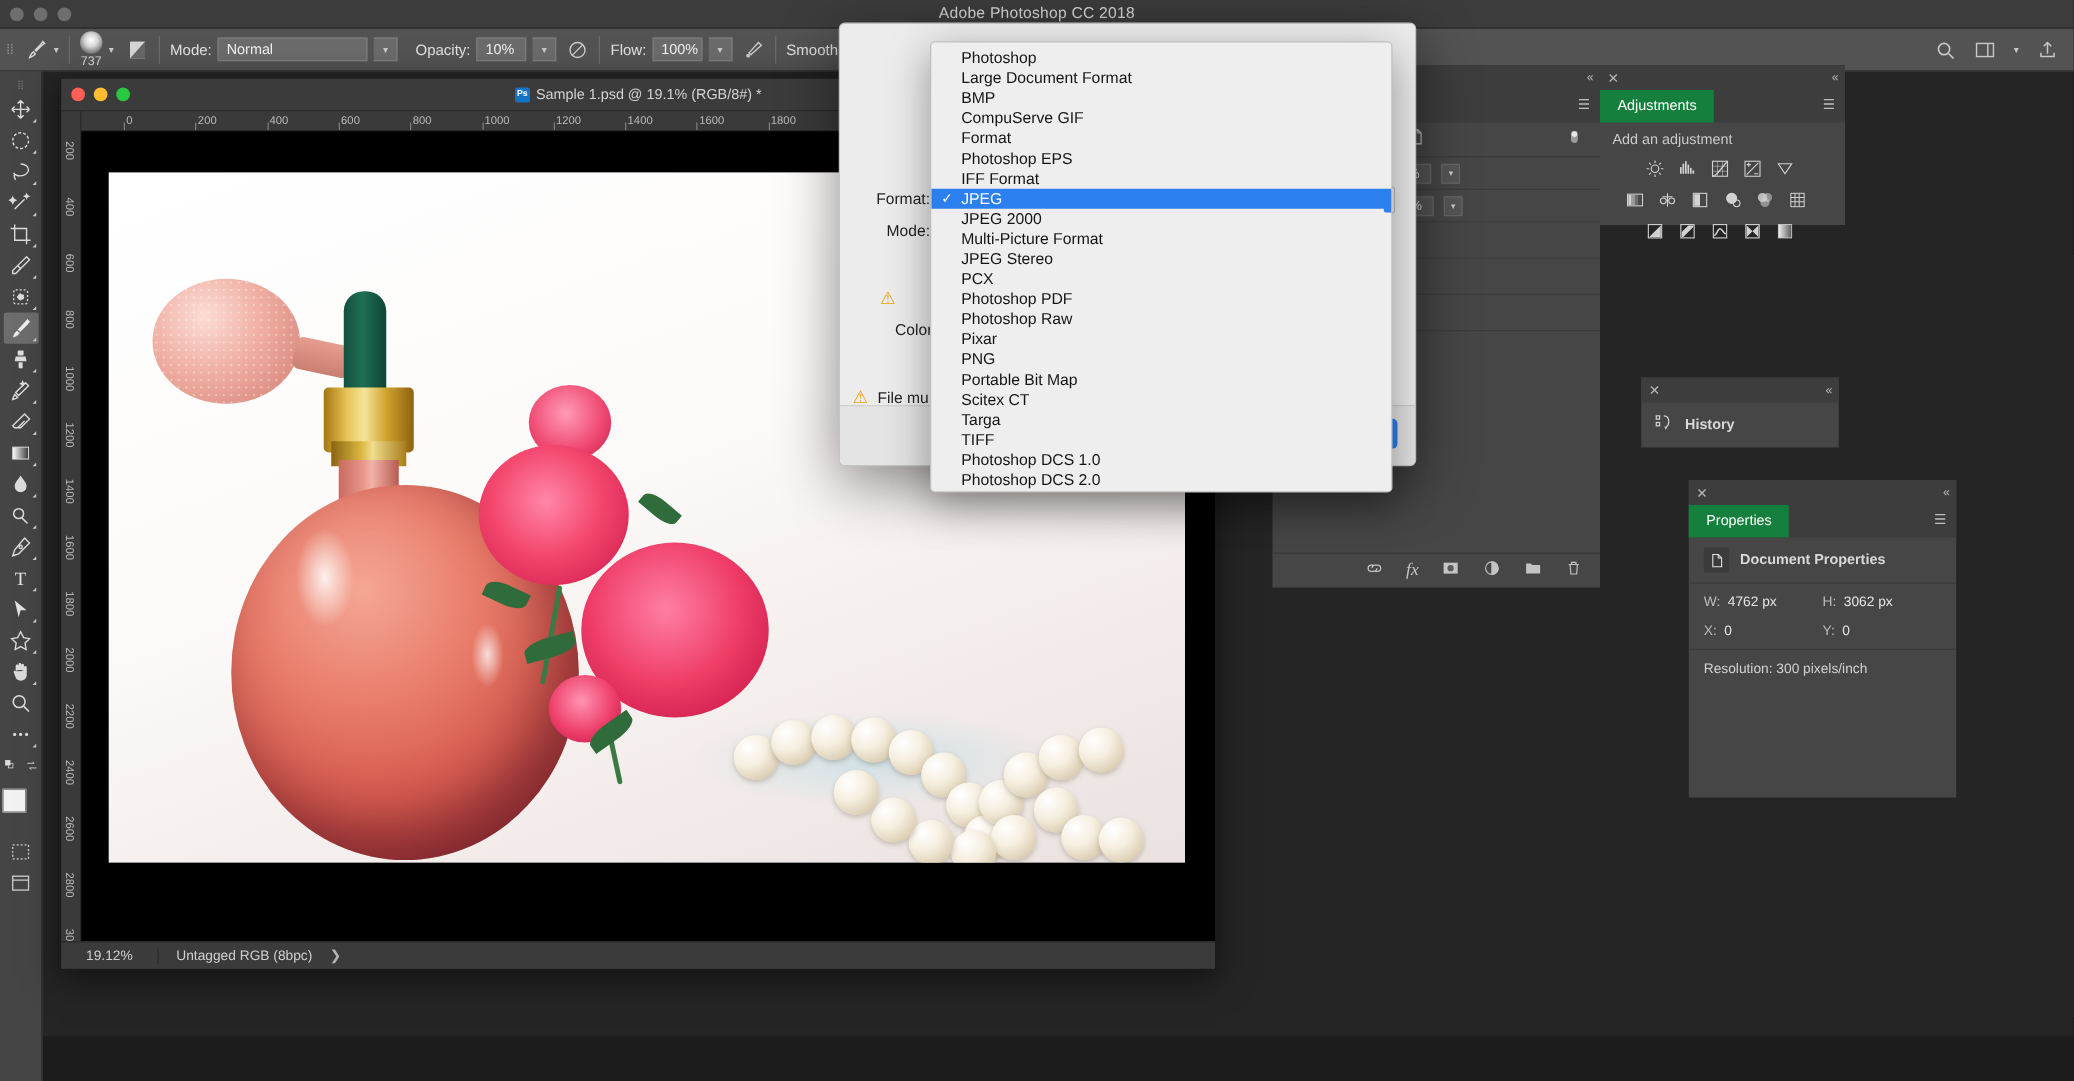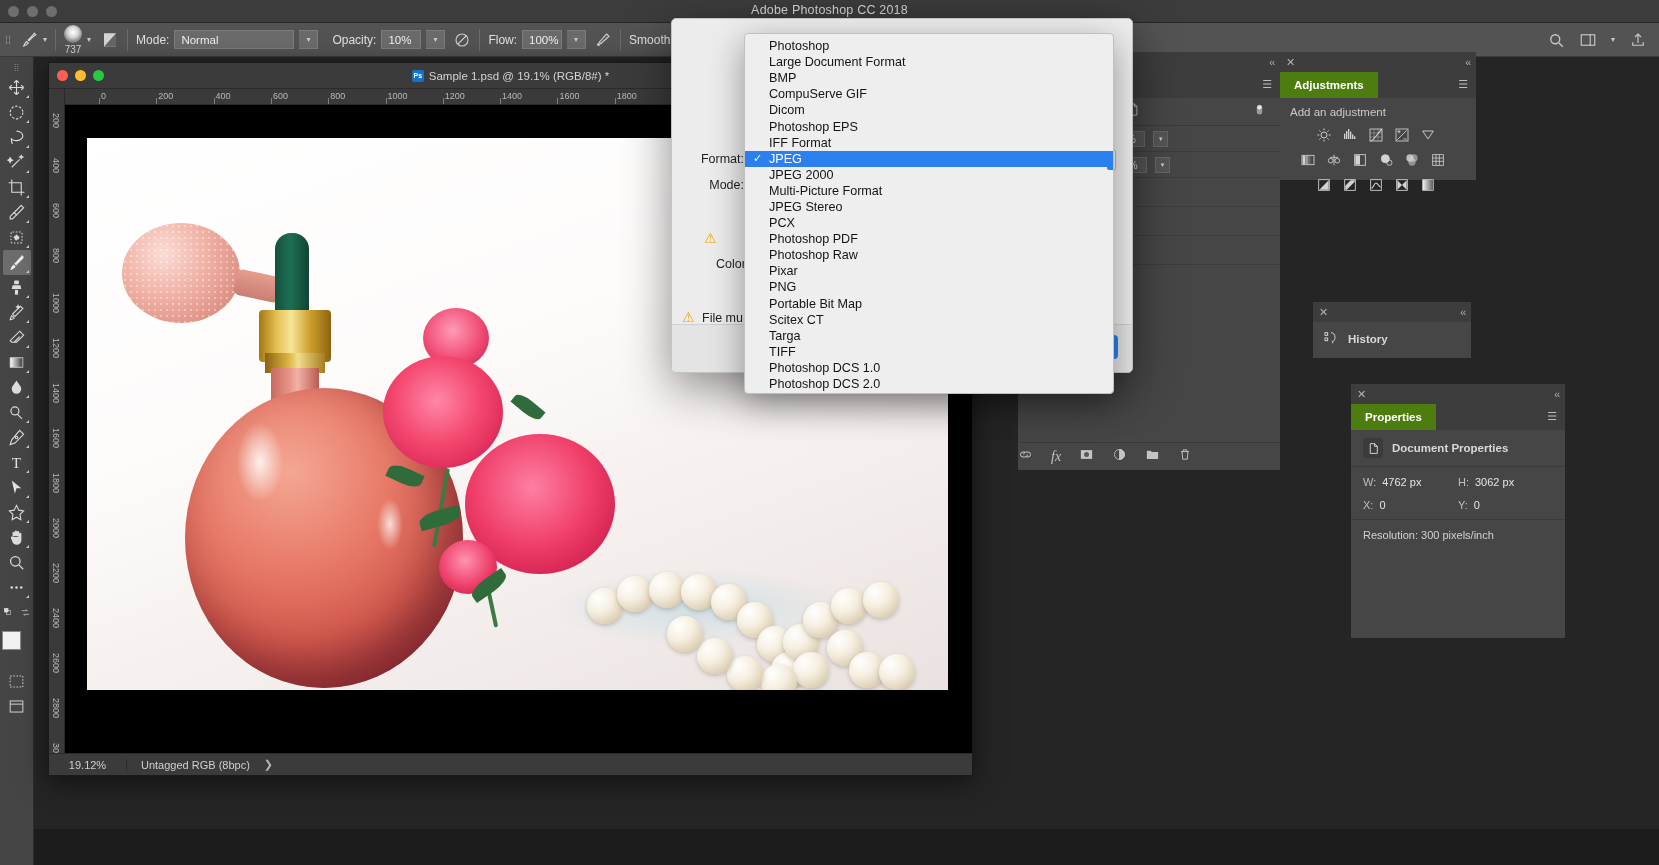--- a/index.html
+++ b/index.html
@@ -178,37 +178,37 @@
     box-shadow: 0 2px 4px rgba(120,105,85,.35); }
 
   
   .rpanel { position: absolute; background: #464646; }
   .panel-topbar { height: 20px; background: #3d3d3d; display: flex; align-items: center;
                   padding: 0 6px; justify-content: space-between; }
   .panel-x { color: #b4b4b4; font-size: 11px; }
   .panel-collapse { color: #b4b4b4; font-size: 10px; letter-spacing: -1px; }
   .panel-tabs { height: 26px; background: #3d3d3d; display: flex; align-items: stretch; position: relative; }
   .ptab { padding: 0 14px; display: flex; align-items: center; color: #b9b9b9; font-size: 11.5px; }
-  .ptab.active { background: #4d7c0f; color: #ffffff; font-weight: bold; }
+  .ptab.active { background: #15803d; color: #ffffff; font-weight: normal; }
   .panel-menu { position: absolute; right: 8px; top: 8px; color: #bdbdbd; font-size: 11px; line-height: .8; }
 
   
   #layers-panel { left: 1018px; top: 52px; width: 262px; height: 418px; }
   .lp-iconrow { height: 28px; display: flex; align-items: center; gap: 16px; padding: 0 14px;
                 color: #c8c8c8; border-bottom: 1px solid #3a3a3a; }
   .lp-row { height: 26px; display: flex; align-items: center; gap: 8px; padding: 0 10px;
             color: #cfcfcf; font-size: 11px; border-bottom: 1px solid #3c3c3c; }
   .lp-field { background: #555; border: 1px solid #666; width: 46px; height: 16px;
               display: flex; align-items: center; justify-content: center; font-size: 10.5px; color: #dcdcdc; }
   .lp-mini { background: #555; border: 1px solid #666; width: 15px; height: 16px;
              display: flex; align-items: center; justify-content: center; font-size: 7px; color: #ccc; }
   .layer-item { height: 29px; display: flex; align-items: center; padding: 0 10px;
                 color: #d6d6d6; font-size: 11.5px; border-bottom: 1px solid #3c3c3c; }
   .lp-footer { position: absolute; bottom: 0; left: 0; width: 100%; height: 28px;
-               display: flex; align-items: center; gap: 18px;
+               display: flex; align-items: center; justify-content: flex-end; gap: 18px;
                padding-right: 14px; color: #c4c4c4; border-top: 1px solid #393939; }
 
   
   #adjustments-panel { left: 1280px; top: 52px; width: 196px; height: 128px; }
   .adj-title { color: #c9c9c9; font-size: 11.5px; padding: 8px 10px 4px; }
   .adj-icon { width: 19px; height: 19px; display: flex; align-items: center; justify-content: center;
               color: #d2d2d2; }
   .adj-row { display: flex; gap: 7px; padding: 3px 10px; }
 
   
@@ -1002,21 +1002,21 @@
       <div class="dd-item">
         <span class="chk"></span>
         <span>BMP</span>
       </div>
       <div class="dd-item">
         <span class="chk"></span>
         <span>CompuServe GIF</span>
       </div>
       <div class="dd-item">
         <span class="chk"></span>
-        <span>Dicom</span>
+        <span>Format</span>
       </div>
       <div class="dd-item">
         <span class="chk"></span>
         <span>Photoshop EPS</span>
       </div>
       <div class="dd-item">
         <span class="chk"></span>
         <span>IFF Format</span>
       </div>
       <div class="dd-item selected">

